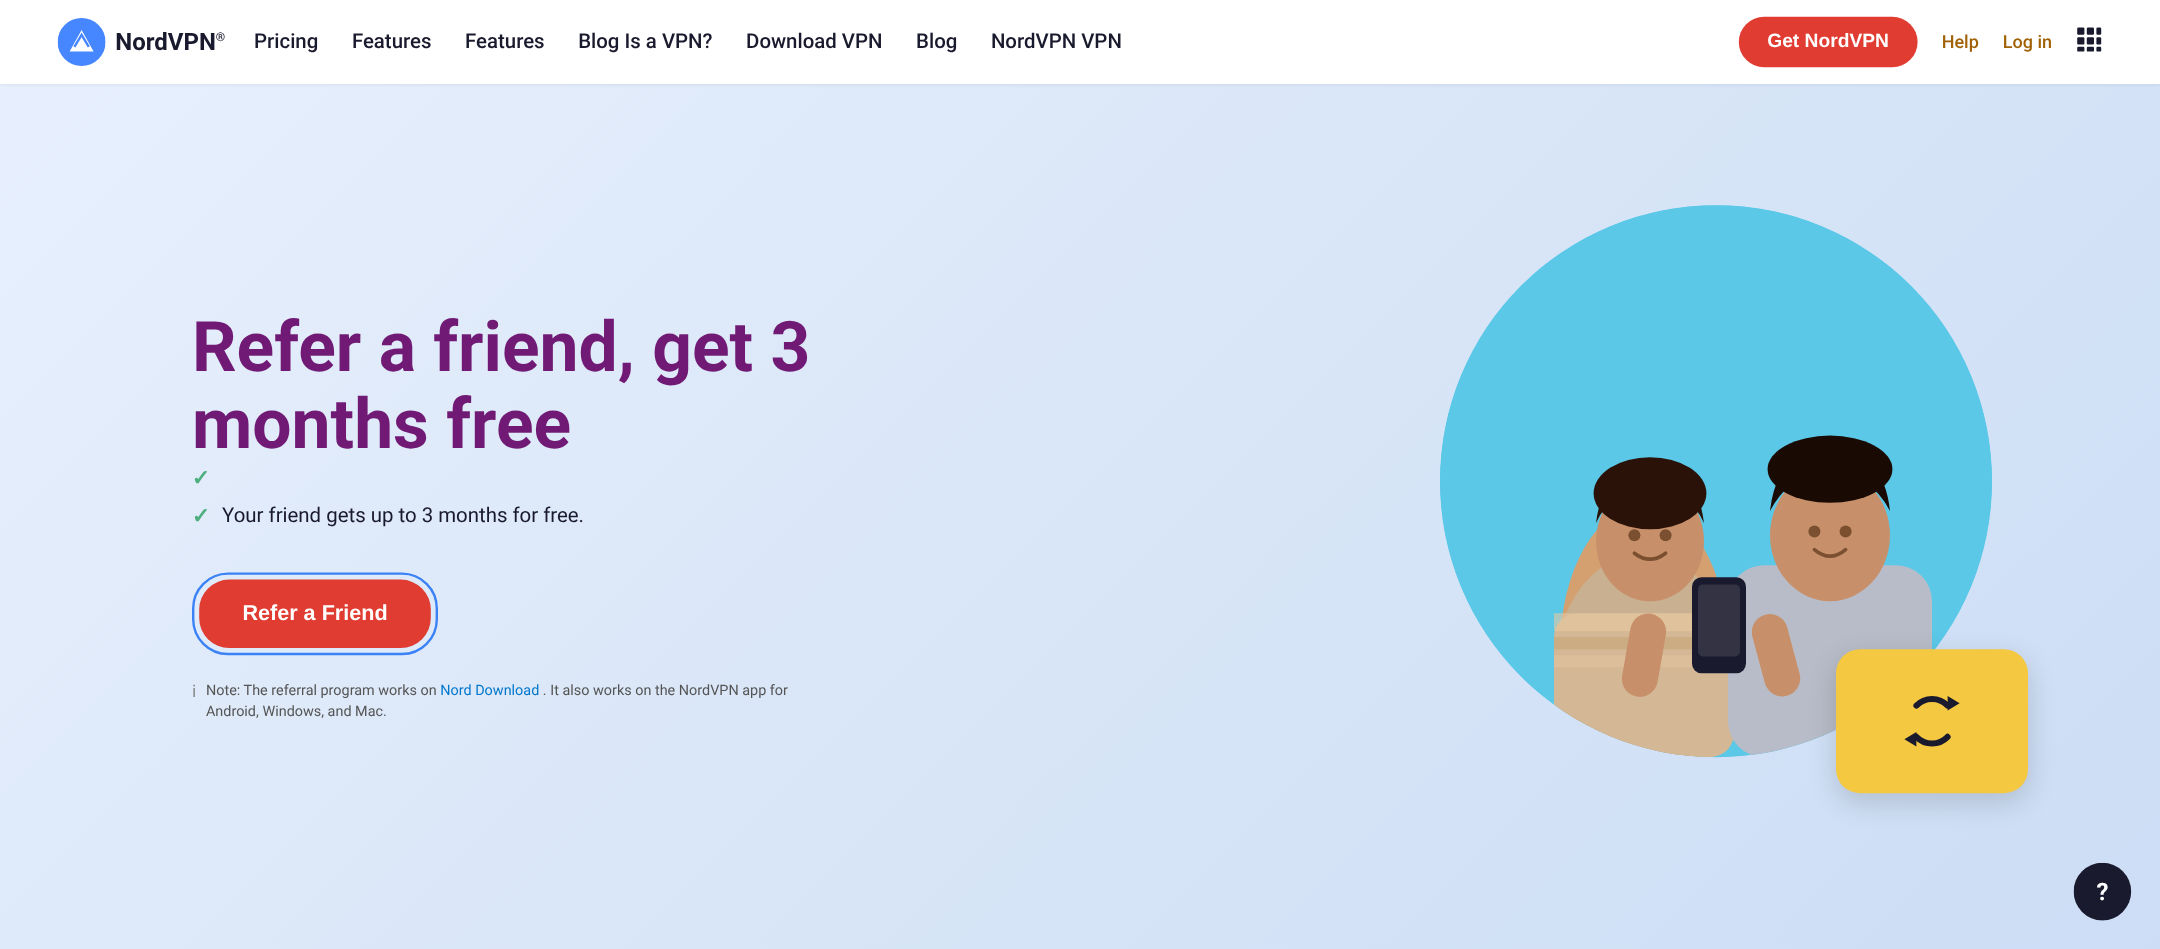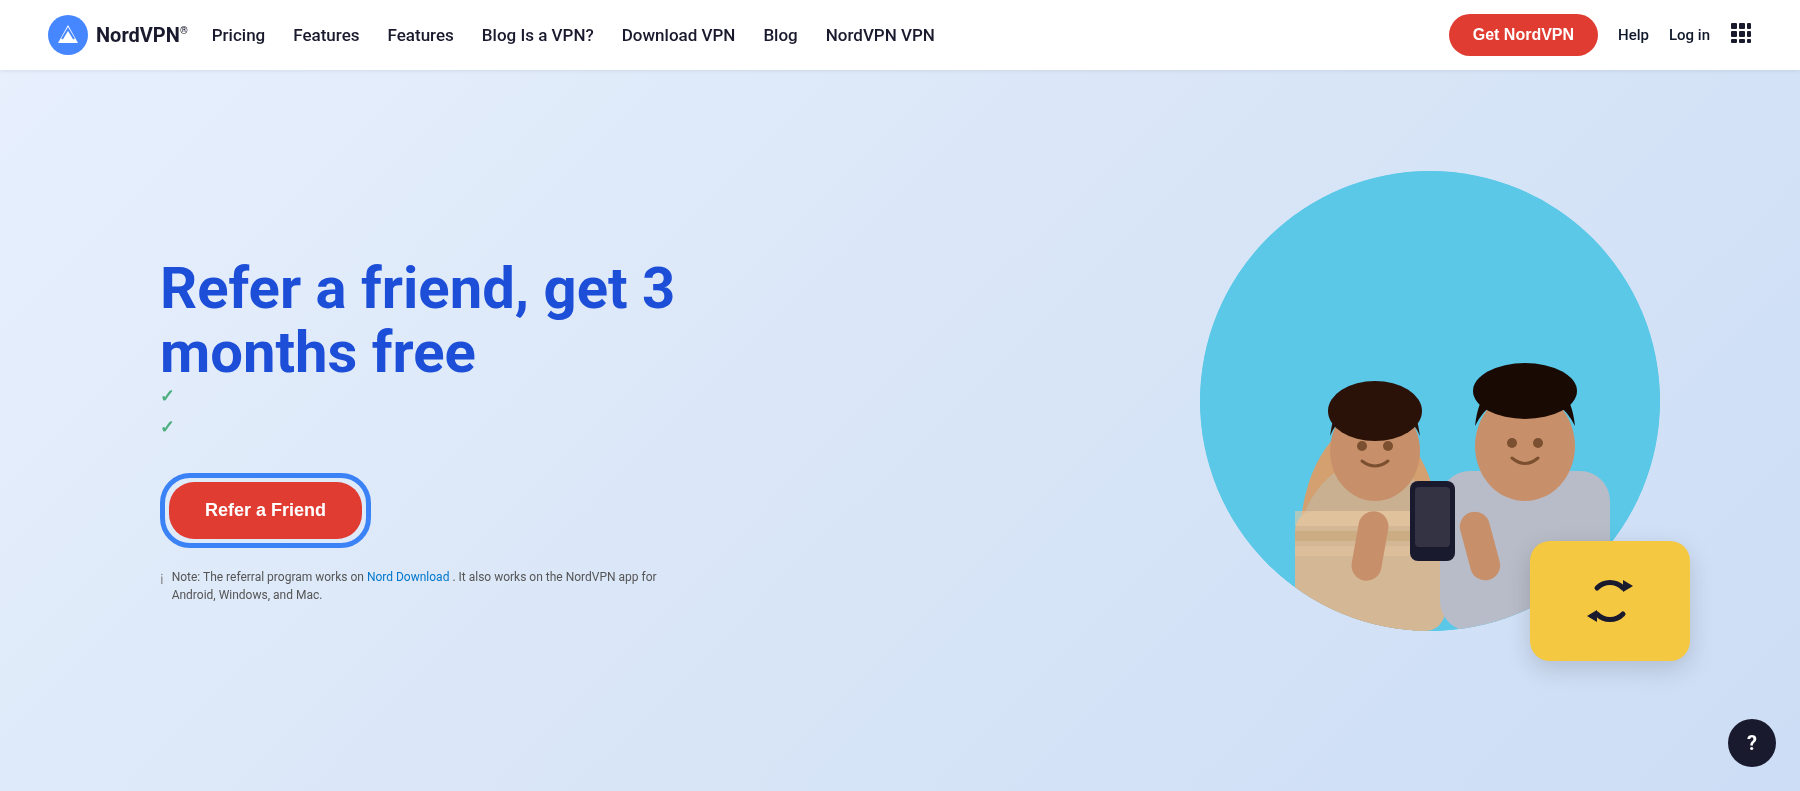--- a/index.html
+++ b/index.html
@@ -63,21 +63,21 @@
       border-radius: 25px;
       padding: 12px 24px;
       font-size: 16px;
       font-weight: 600;
       cursor: pointer;
       white-space: nowrap;
     }
     .nav-help, .nav-login {
       font-size: 15px;
       font-weight: 500;
-      color: #0f172a;
+      color: #a16207;
       cursor: pointer;
       text-decoration: none;
     }
     .nav-grid-icon {
       cursor: pointer;
     }
 
     
     .hero {
       display: flex;
@@ -86,42 +86,42 @@
       padding: 60px 120px 60px 160px;
       min-height: calc(791px - 70px);
       position: relative;
     }
     .hero-content {
       max-width: 600px;
     }
     .hero-title {
       font-size: 58px;
       font-weight: 700;
-      color: #1d4ed8;
+      color: #701a75;
       line-height: 1.1;
     }
     .hero-bullets {
       list-style: none;
       margin-bottom: 36px;
     }
     .hero-bullets li {
       display: flex;
       align-items: center;
       gap: 10px;
       font-size: 17px;
       color: #1a1a2e;
       margin-bottom: 10px;
     }
     .checkmark {
       color: #4caf7d;
       font-size: 18px;
       font-weight: bold;
     }
     .btn-refer-wrapper {
-      border: 5px solid #3b82f6;
+      border: 2px solid #3b82f6;
       border-radius: 30px;
       display: inline-block;
       padding: 4px;
       margin-bottom: 20px;
     }
     .btn-refer {
       background: #e03c31;
       color: white;
       border: none;
       border-radius: 25px;
@@ -246,20 +246,21 @@
 
 <section class="hero">
   <div class="hero-content">
     <h1 class="hero-title">Refer a friend, get 3 months free</h1>
     <ul class="hero-bullets">
       <li>
         <span class="checkmark">✓</span>
       </li>
       <li>
         <span class="checkmark">✓</span>
+        <span>Your friend gets up to 3 months for free.</span>
       </li>
     </ul>
     <div class="btn-refer-wrapper">
       <button class="btn-refer">Refer a Friend</button>
     </div>
     <div class="note">
       <span class="note-icon">ℹ</span>
       <span>
         <span>Note: The referral program works on</span>
         <a href="#" style="color:#0077cc;text-decoration:none;">Nord Download</a>

